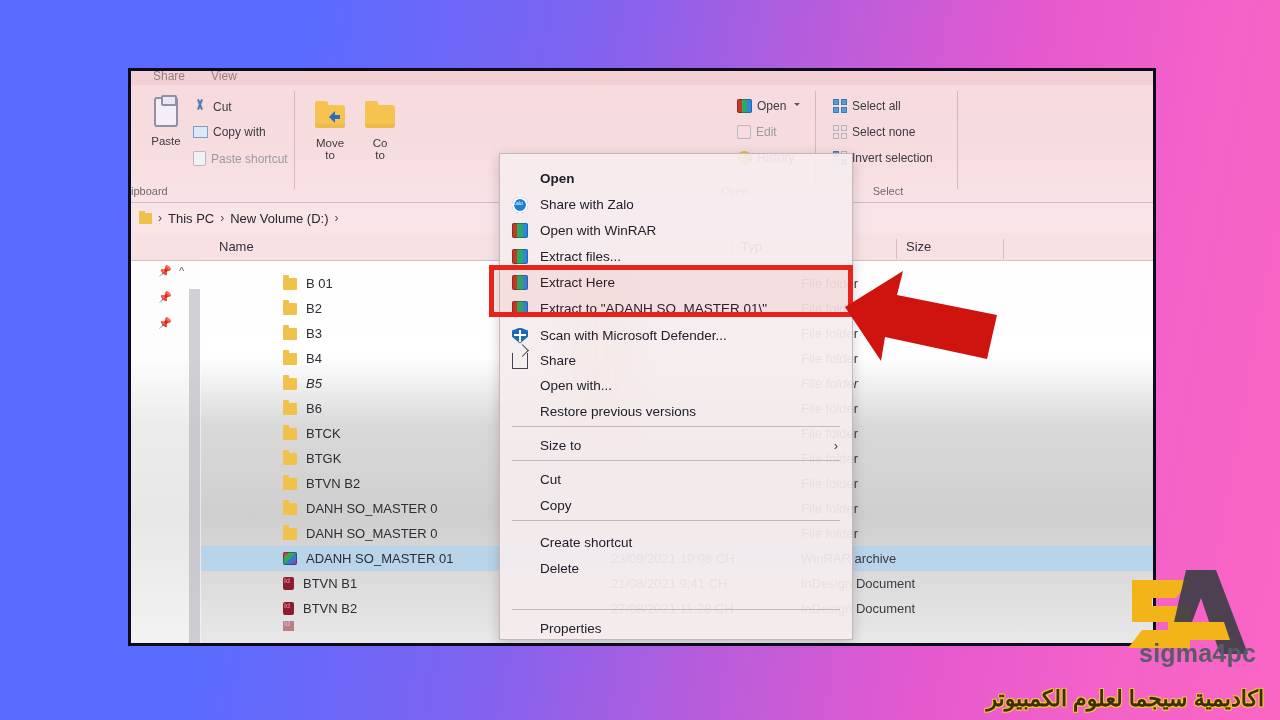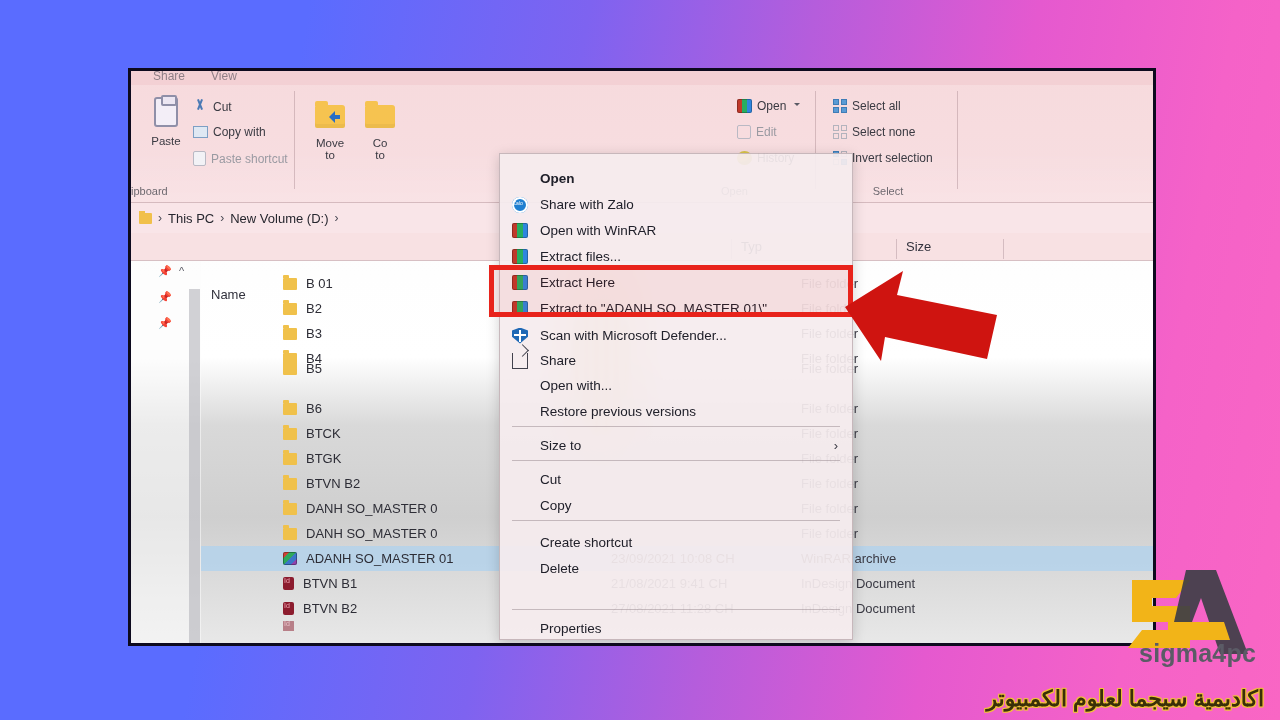--- a/index.html
+++ b/index.html
@@ -134,21 +134,21 @@
   .crumb-sep{color:#4a4a55;font-size:12px;}
 
   
   .colhdr {
     position:absolute; left:0; top:162px; width:100%; height:28px;
     background: rgba(246,218,221,.82);
     border-bottom:1px solid rgba(175,150,155,.45);
     font-size:13px; color:#31313c;
   }
   .colhdr span{position:absolute; top:6px;}
-  .ch-name{left:80px;margin-top:48px;}
+  .ch-name{left:88px;}
   .ch-type{left:610px;}
   .ch-size{left:775px;}
   .col-div{position:absolute;top:4px;width:1px;height:20px;background:rgba(170,145,150,.45);}
 
   
   .navpane{
     position:absolute;left:0;top:190px;width:70px;bottom:0;
     background: rgba(252,252,252,.55);
   }
   .pin{position:absolute;left:27px;width:11px;height:11px;color:#6b6b75;font-size:11px;}
@@ -364,21 +364,21 @@
           </span>
         <span class="tp">File folder</span>
       </div>
       <div class="row" style="top:85px;">
         <span class="nm">
             <span class="f-ico"></span>
             <span>B4</span>
           </span>
         <span class="tp">File folder</span>
       </div>
-      <div class="row" style="top:95px;">
+      <div class="row" style="top:110px;font-style:italic;">
         <span class="nm">
             <span class="f-ico"></span>
             <span>B5</span>
           </span>
         <span class="tp">File folder</span>
       </div>
       <div class="row" style="top:135px;">
         <span class="nm">
             <span class="f-ico"></span>
             <span>B6</span>

